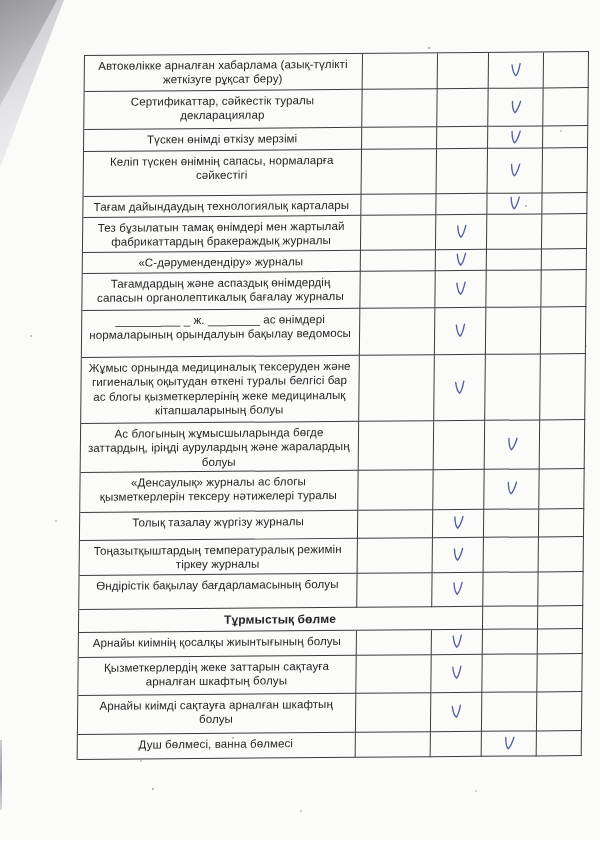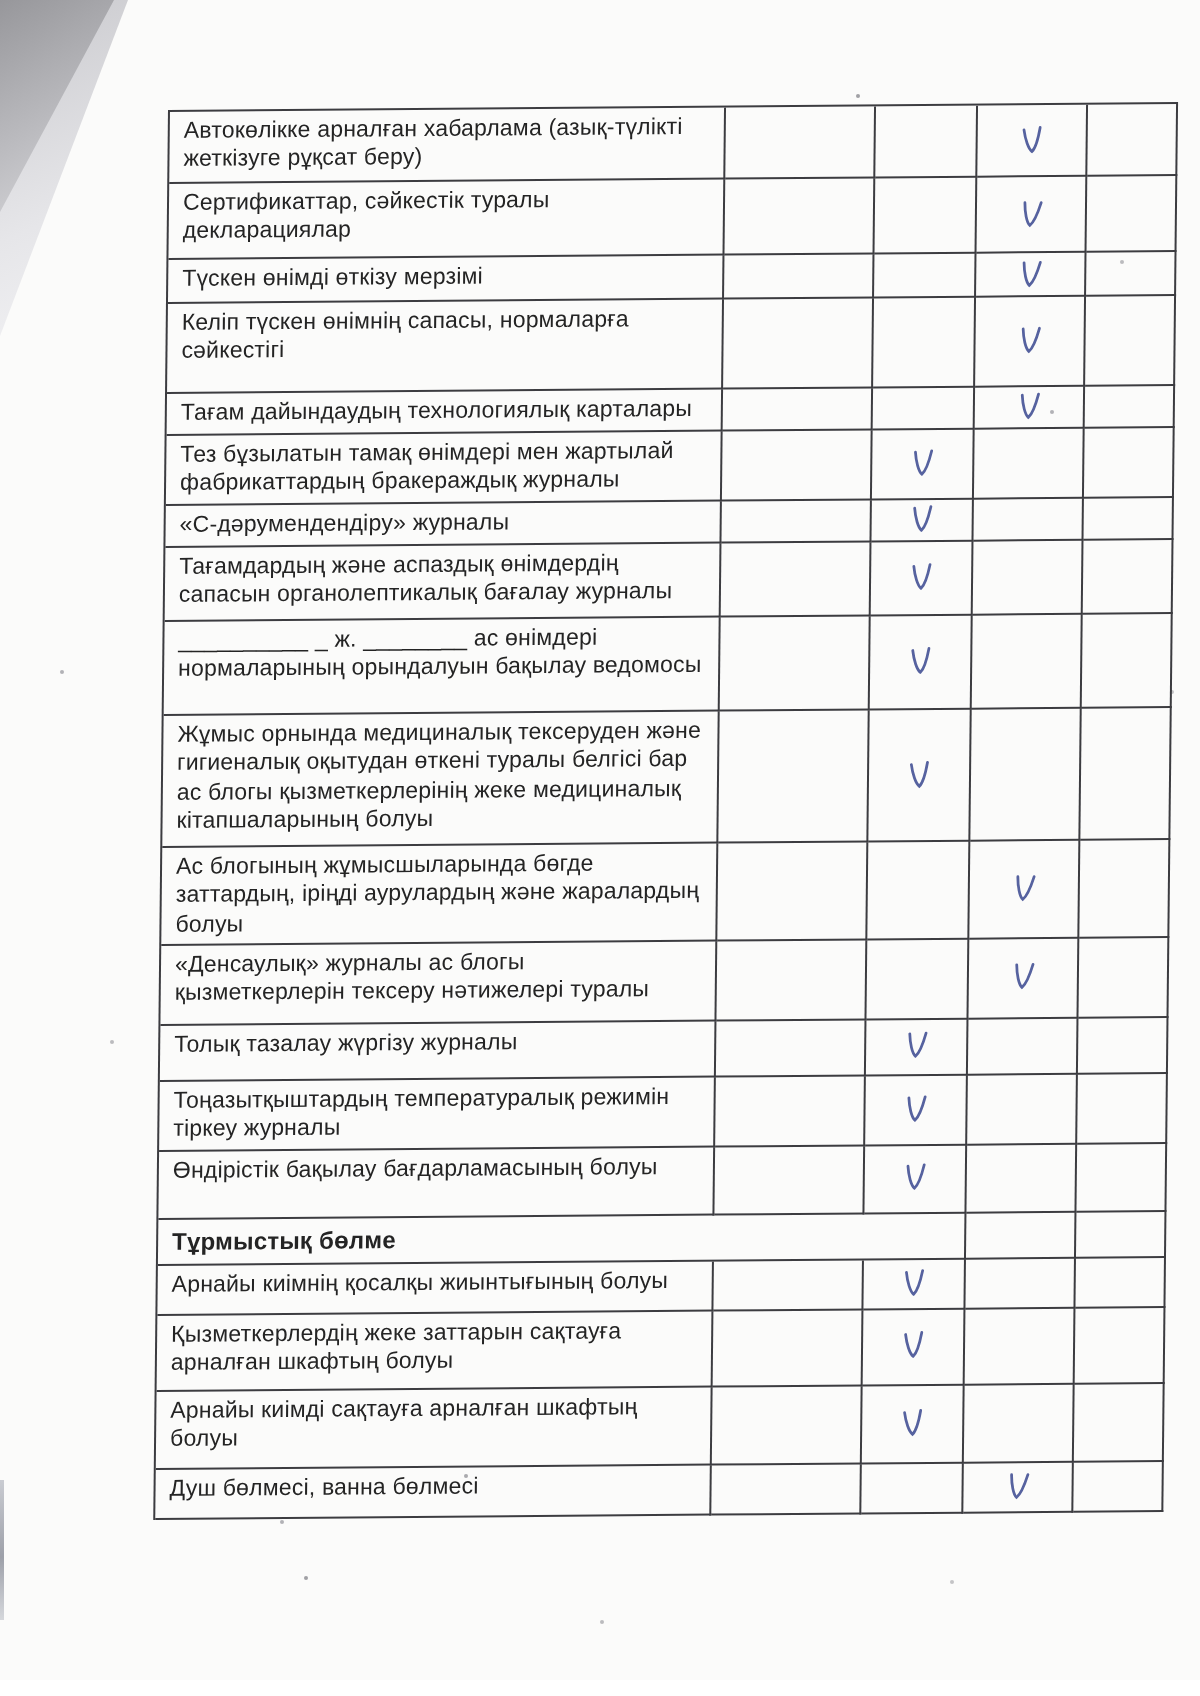--- a/index.html
+++ b/index.html
@@ -2,20 +2,21 @@
 <html style="--paper: #fbfbfa; --line: #3c3c40; --text: #242424; --ink: #56629f; --corner-dark: #97979b; --corner-light: #dcdcdf;"><head>
 <meta charset="utf-8">
 <style>
   html,body{margin:0;padding:0;}
   .page{
     position:relative;
     width:600px;height:840px;
     background:var(--paper,#fbfbfa);
     overflow:hidden;
     font-family:"Liberation Sans", sans-serif;
+    text-align:center;
   }
   
   .corner-wedge-soft{
     position:absolute;left:0;top:0;width:70px;height:170px;
     clip-path:polygon(0 0,64px 0,0 168px);
     background:linear-gradient(155deg,#c9c9cd 0%,#e6e6e9 60%,#f3f3f5 100%);
   }
   .corner-wedge{
     position:absolute;left:0;top:0;width:60px;height:110px;
     clip-path:polygon(0 0,57px 0,0 106px);

